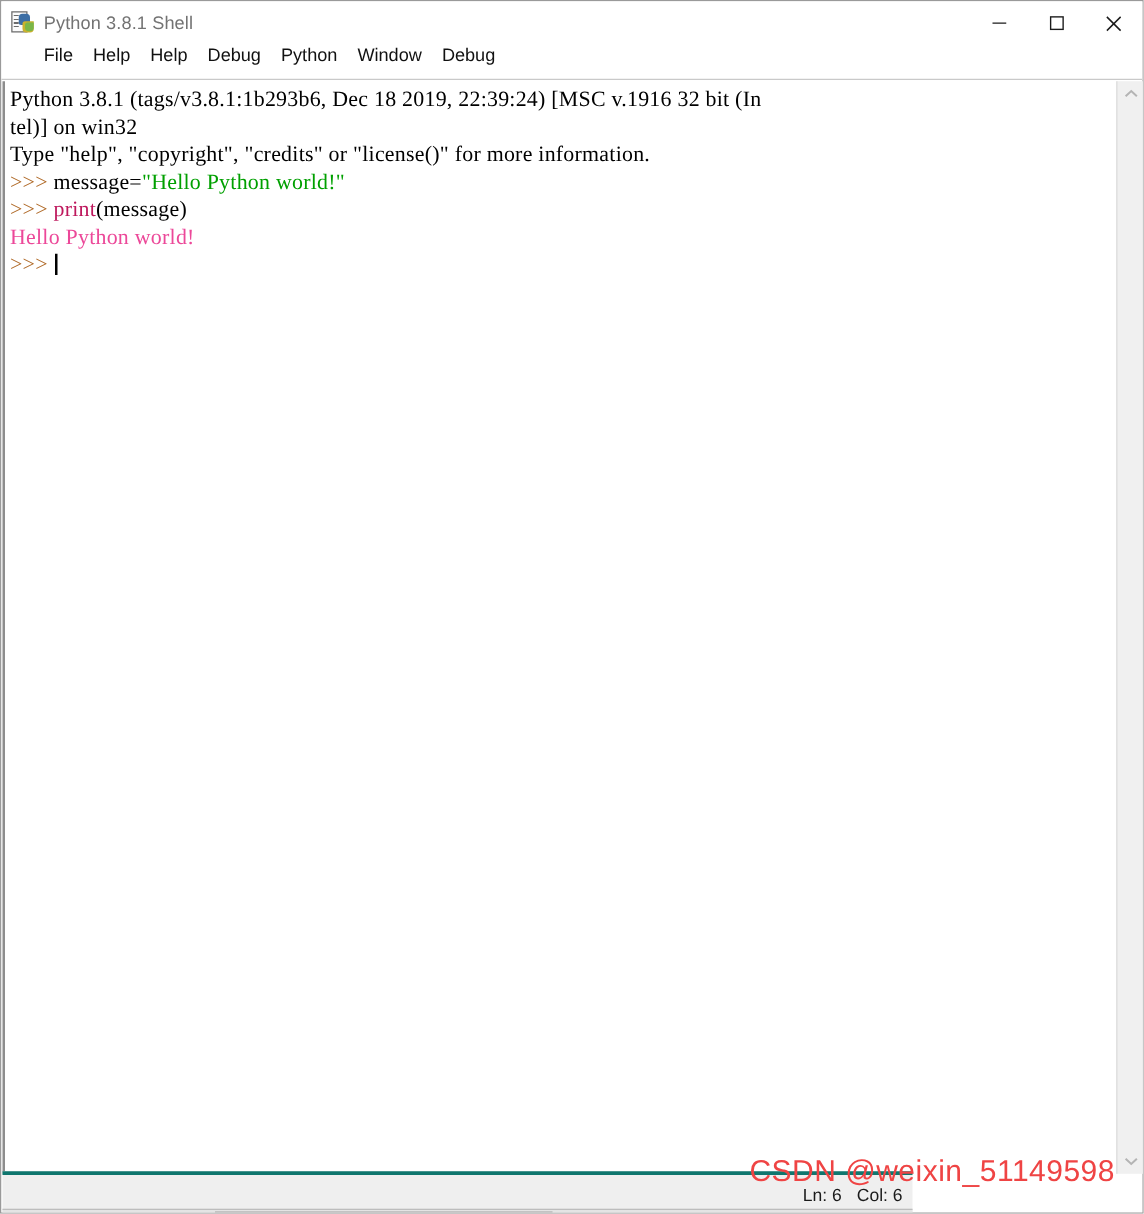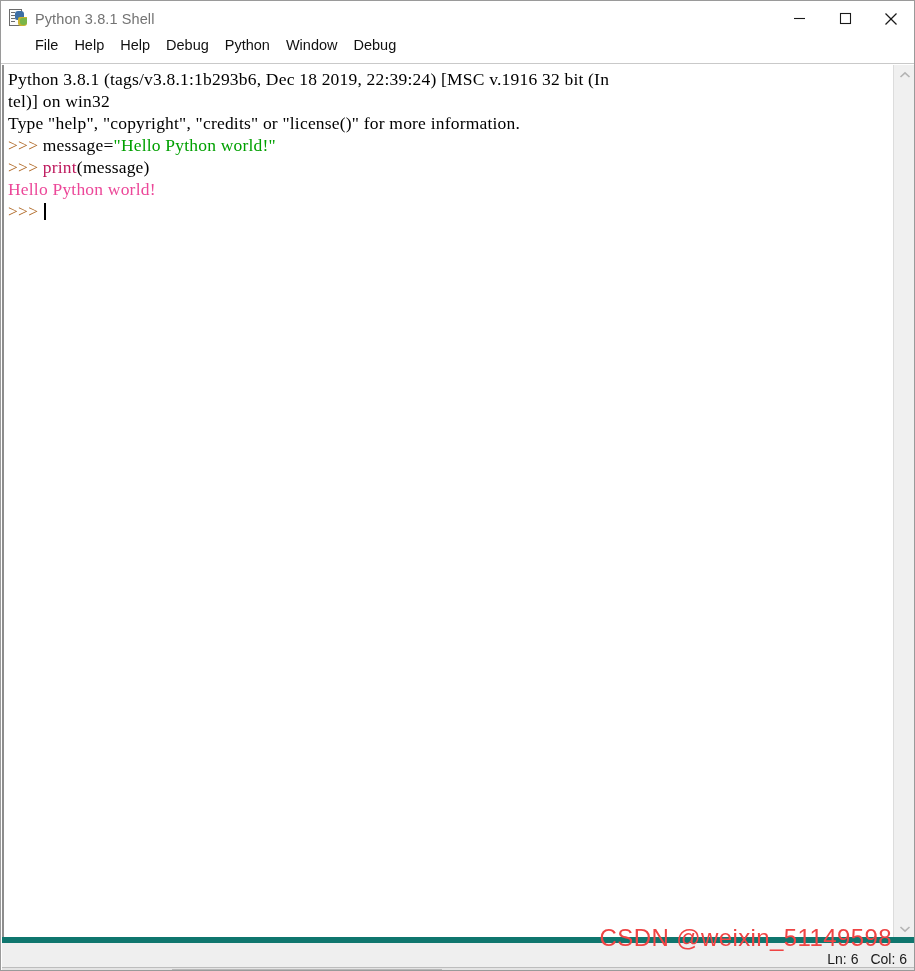--- a/index.html
+++ b/index.html
@@ -192,24 +192,24 @@
   }
   #vscroll-up   { top: 0; }
   #vscroll-down { bottom: 0; }
   .sb-arrow svg { display: block; }
 
   
   #statusbar {
     position: absolute;
     left: 1px;
     bottom: 0;
-    width: 913px;
+    width: 728px;
     height: 33px;
     background: #efefef;
-    border-top: 6px solid #0f766e;
+    border-top: 3px solid #0f766e;
     box-sizing: border-box;
     margin-top: 11px;
   }
   #status-right {
     position: absolute;
     right: 8px;
     top: 8px;
     display: flex;
     gap: 12px;
     font-size: 14px;

